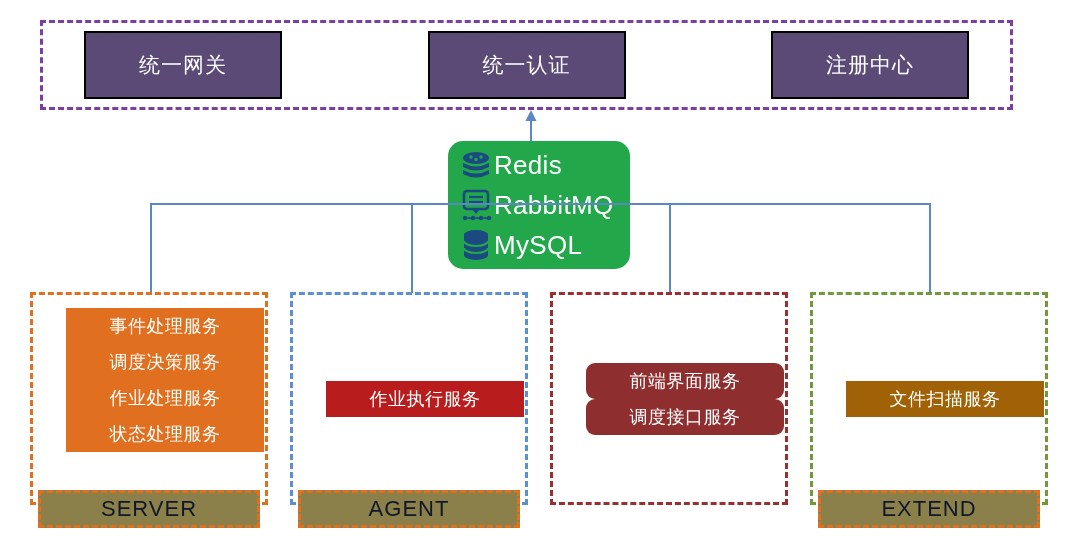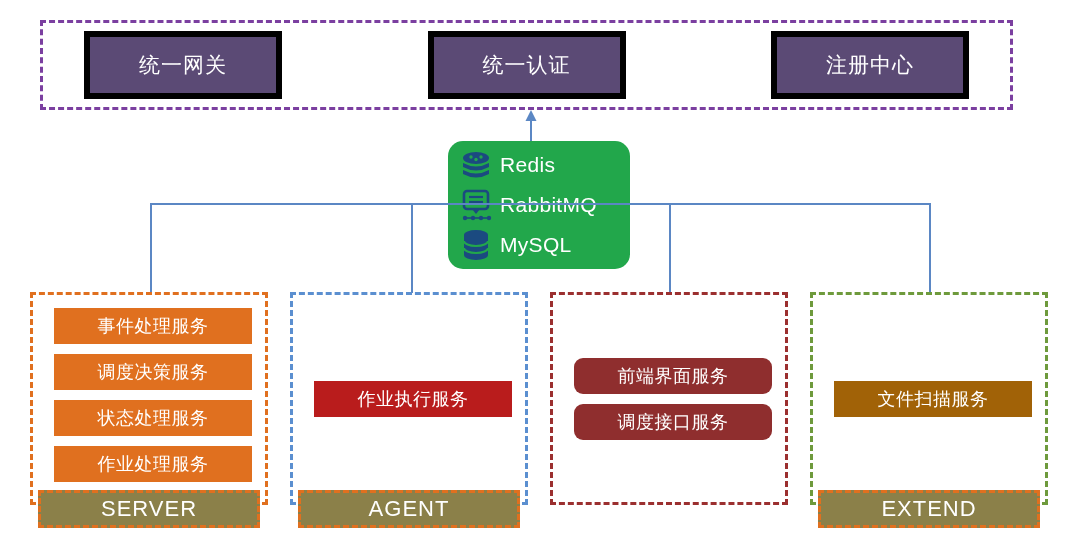--- a/index.html
+++ b/index.html
@@ -13,70 +13,70 @@
 
   
   .platform-panel{
     position:absolute;left:40px;top:20px;width:973px;height:90px;
     border:3px dashed #7b3fa0;box-sizing:border-box;
     display:flex;align-items:center;justify-content:space-between;
     padding:0 41px;
   }
   .platform-box{
     width:198px;height:68px;
-    background:#5b4a75;border:6px solid #000000;box-sizing:border-box;
+    background:#5b4a75;border:2px solid #000000;box-sizing:border-box;
     display:flex;align-items:center;justify-content:center;
     color:#ffffff;font-size:21px;letter-spacing:1px;
   }
 
   
   .arrow-up{position:absolute;left:524px;top:110px;width:14px;height:34px;}
 
   
   .middleware{
     position:absolute;left:448px;top:141px;width:182px;height:128px;
     background:#22a74b;border-radius:15px;
     display:flex;flex-direction:column;justify-content:center;
     padding-left:10px;box-sizing:border-box;gap:2px;
   }
   .mw-row{display:flex;align-items:center;height:38px;}
   .mw-icon{width:36px;height:34px;flex:0 0 36px;display:flex;align-items:center;justify-content:center;}
-  .mw-label{color:#ffffff;font-size:21px;margin-left:6px;letter-spacing:.3px;}
+  .mw-label{color:#ffffff;font-size:26px;margin-left:0;letter-spacing:.3px;}
 
   
   .conn{position:absolute;background:#5b87c4;}
   .conn-h{height:1.6px;}
   .conn-v{width:1.6px;}
 
   
   .columns{position:absolute;left:0;top:292px;width:1080px;height:253px;}
   .column{
     position:absolute;top:0;width:238px;height:253px;
   }
   .col-frame{
     position:absolute;left:0;top:0;width:238px;height:213px;
     border:3px dashed #000;box-sizing:border-box;background:transparent;
   }
   .col-inner{
-    position:absolute;left:4px;top:0;width:238px;height:213px;
+    position:absolute;left:16px;top:0;width:238px;height:213px;
     display:flex;flex-direction:column;box-sizing:border-box;
-    padding:16px 20px;gap:10px;
+    padding:16px 20px;
   }
   .col-inner.center{justify-content:center;}
   .col-inner.mid{justify-content:center;}
   .svc-box{
     height:36px;line-height:36px;text-align:center;
     color:#ffffff;font-size:18px;letter-spacing:.5px;
     box-sizing:border-box;
   }
   .col-label{
     position:absolute;left:8px;top:198px;width:222px;height:38px;
     background:#8b8049;border:3px dashed #e0701f;box-sizing:border-box;
     display:flex;align-items:center;justify-content:center;
-    color:#ffffff;font-size:22px;letter-spacing:1px;
+    color:#0f172a;font-size:22px;letter-spacing:1px;
   }
 
   
   .c-server .col-frame{border-color:#e0701f;}
   .c-agent  .col-frame{border-color:#5b8fd0;}
   .c-web    .col-frame{border-color:#9b2f2f;}
   .c-extend .col-frame{border-color:#6e9a3c;}
 
   .c-server .svc-box{background:#e0701f;}
   .c-agent  .svc-box{background:#b91c1c;}
@@ -164,24 +164,24 @@
     <div class="column c-server" style="left:30px;">
       <div class="col-frame"></div>
       <div class="col-inner">
         <div class="svc-box">
           <span>事件处理服务</span>
         </div>
         <div class="svc-box">
           <span>调度决策服务</span>
         </div>
         <div class="svc-box">
+          <span>作业处理服务</span>
+        </div>
+        <div class="svc-box">
           <span>状态处理服务</span>
-        </div>
-        <div class="svc-box">
-          <span>作业处理服务</span>
         </div>
       </div>
       <div class="col-label">
         <span>SERVER</span>
       </div>
     </div>
 
     <div class="column c-agent" style="left:290px;">
       <div class="col-frame"></div>
       <div class="col-inner mid">

